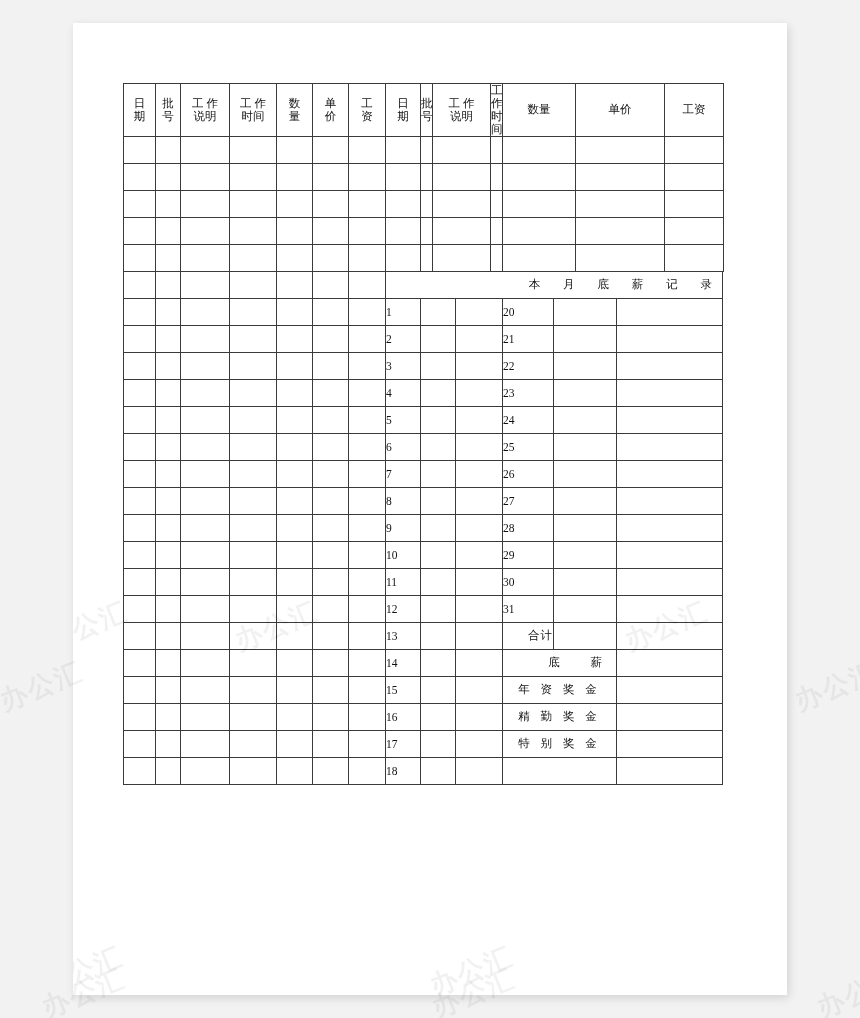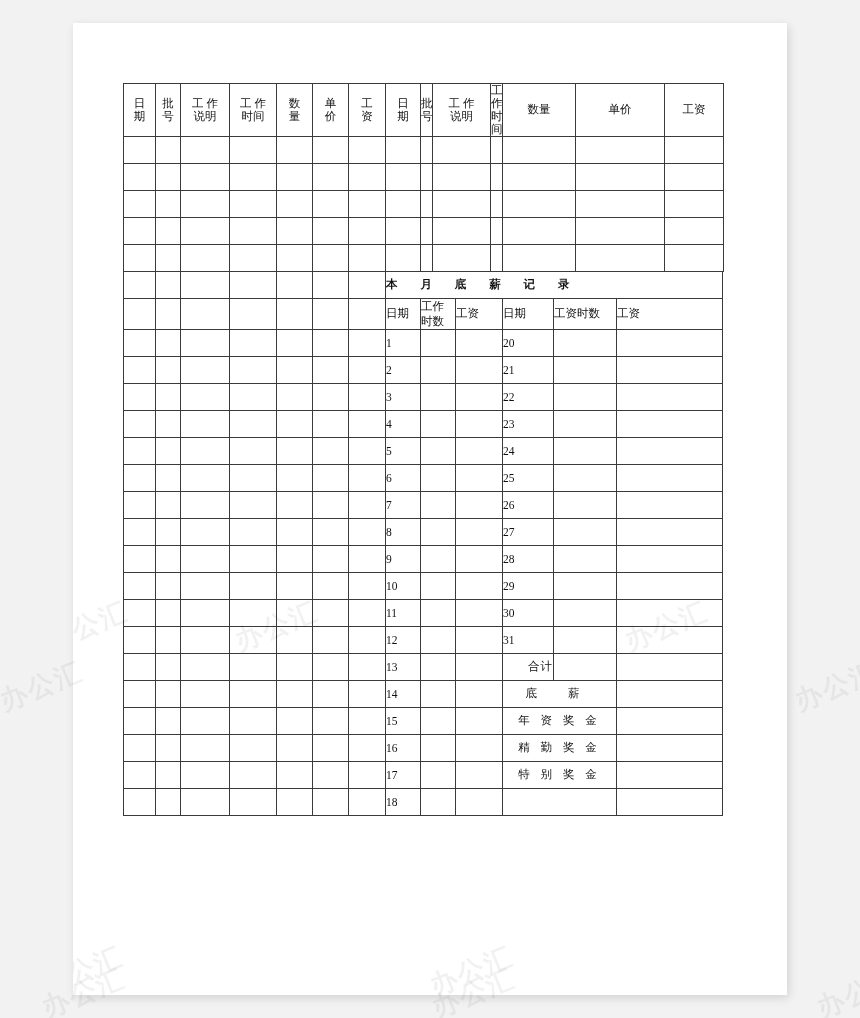--- a/index.html
+++ b/index.html
@@ -87,23 +87,22 @@
     line-height: 1.12;
     padding: 2px 1px;
   }
   .hd .l { display: block; }
 
   
   .bigtitle {
     font-size: 14px;
     letter-spacing: 10px;
     padding-left: 10px;
-    text-align: left;
+    text-align: right;
     height: 29px;
-    font-weight: bold;
   }
   
   .subhd {
     font-size: 9.5px;
     text-align: left;
     padding-left: 6px;
     height: 21px;
     color: #222;
     font-family: "Liberation Sans", sans-serif;
   }
@@ -114,21 +113,21 @@
   }
   .lbl {
     font-size: 12px;
     text-align: center;
     letter-spacing: 4px;
     padding-left: 6px;
     margin-top: 44px;
   }
   .lbl-wide {
     font-size: 12px;
-    text-align: center;
+    text-align: right;
     letter-spacing: 14px;
     padding-left: 12px;
   }
   .lbl-left {
     font-size: 12px;
     text-align: right;
     padding-left: 8px;
     letter-spacing: 1px;
   }
 </style>
@@ -321,35 +320,20 @@
           <td class="bigtitle frame-right" colspan="12">本 月 底 薪 记 录</td>
         </tr>
         <tr>
           <td colspan="1" class="frame-left"></td>
           <td colspan="1"></td>
           <td colspan="1"></td>
           <td colspan="1"></td>
           <td colspan="1"></td>
           <td colspan="1"></td>
           <td colspan="1"></td>
-          <td class="subhd" colspan="2">日期</td>
-          <td class="subhd" colspan="2">工作时数</td>
-          <td class="subhd" colspan="2">工资</td>
-          <td class="subhd" colspan="2">日期</td>
-          <td class="subhd" colspan="2">工资时数</td>
-          <td class="subhd frame-right" colspan="2">工资</td>
-        </tr>
-        <tr>
-          <td colspan="1" class="frame-left"></td>
-          <td colspan="1"></td>
-          <td colspan="1"></td>
-          <td colspan="1"></td>
-          <td colspan="1"></td>
-          <td colspan="1"></td>
-          <td colspan="1"></td>
           <td class="daycell" colspan="2">1</td>
           <td colspan="2"></td>
           <td colspan="2"></td>
           <td class="daycell" colspan="2">20</td>
           <td colspan="2"></td>
           <td colspan="2" class="frame-right"></td>
         </tr>
         <tr>
           <td colspan="1" class="frame-left"></td>
           <td colspan="1"></td>

